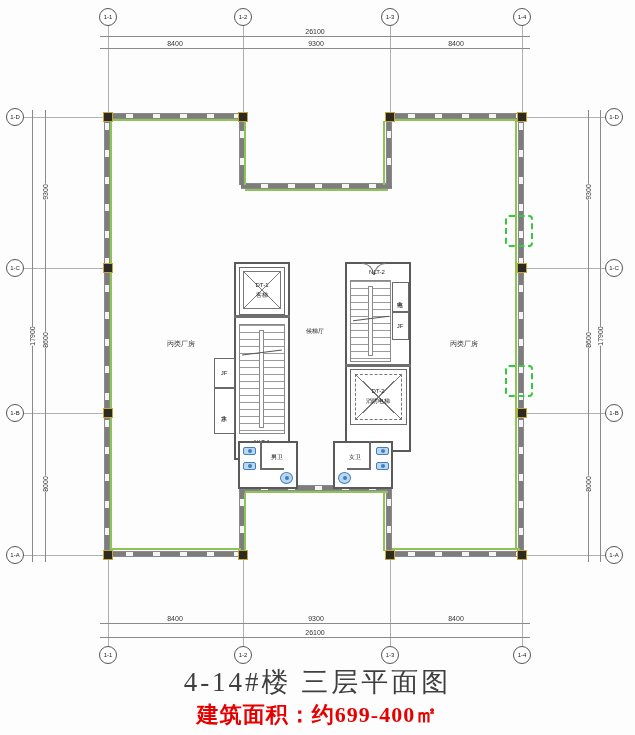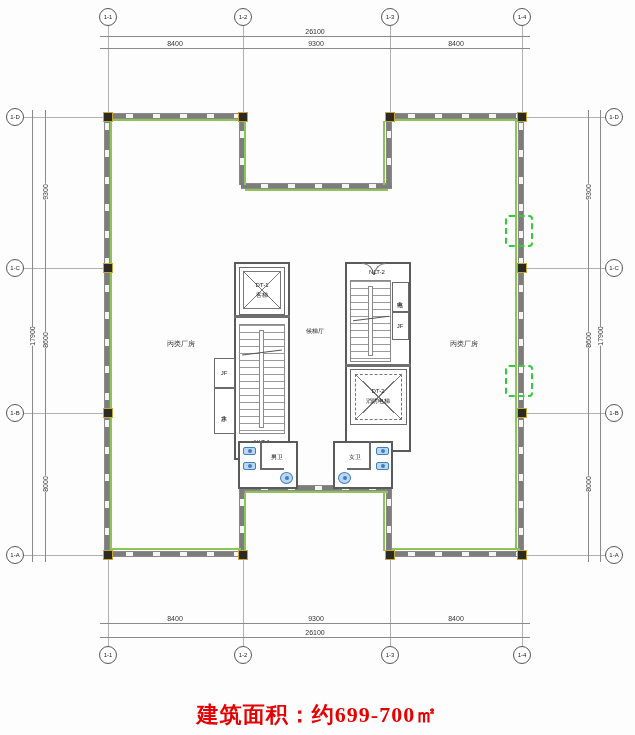--- a/index.html
+++ b/index.html
@@ -241,15 +241,16 @@
       <span class="dot"></span>
     </div>
   <div class="fixture" style="left:338px;top:472px;width:13px;height:12px;border-radius:50%;">
       <span class="dot"></span>
     </div>
   <div class="tl" style="left:355px;top:457px;">女卫</div>
 
   <div class="gdash" style="left:505px;top:215px;width:28px;height:32px;border-radius:4px;"></div>
   <div class="gdash" style="left:505px;top:365px;width:28px;height:32px;border-radius:4px;"></div>
 
-  <div class="areanote">建筑面积：约699-700㎡</div>
+  <div class="title">4-14#楼 三层平面图</div>
+  <div class="areanote">建筑面积：约699-400㎡</div>
 
 </div>
 
 </body></html>

